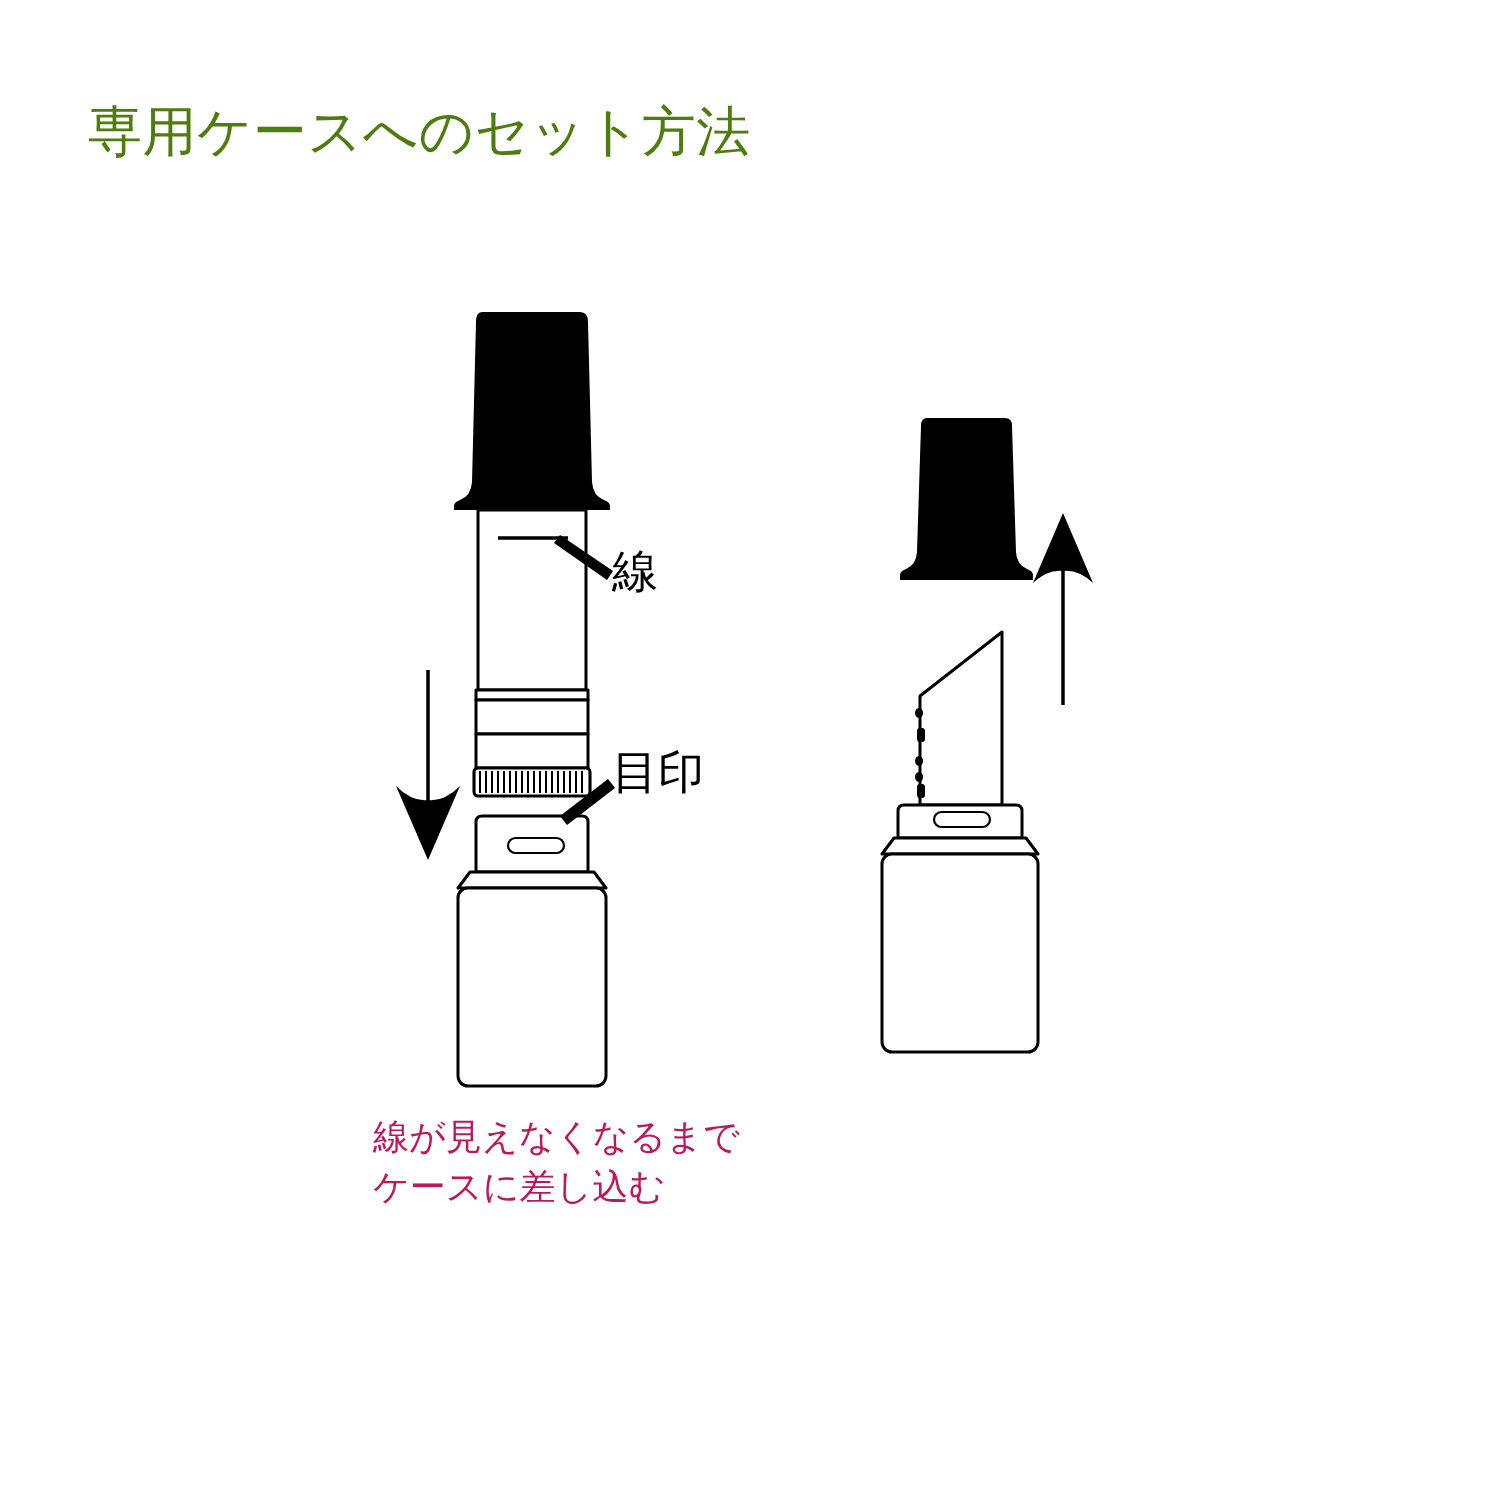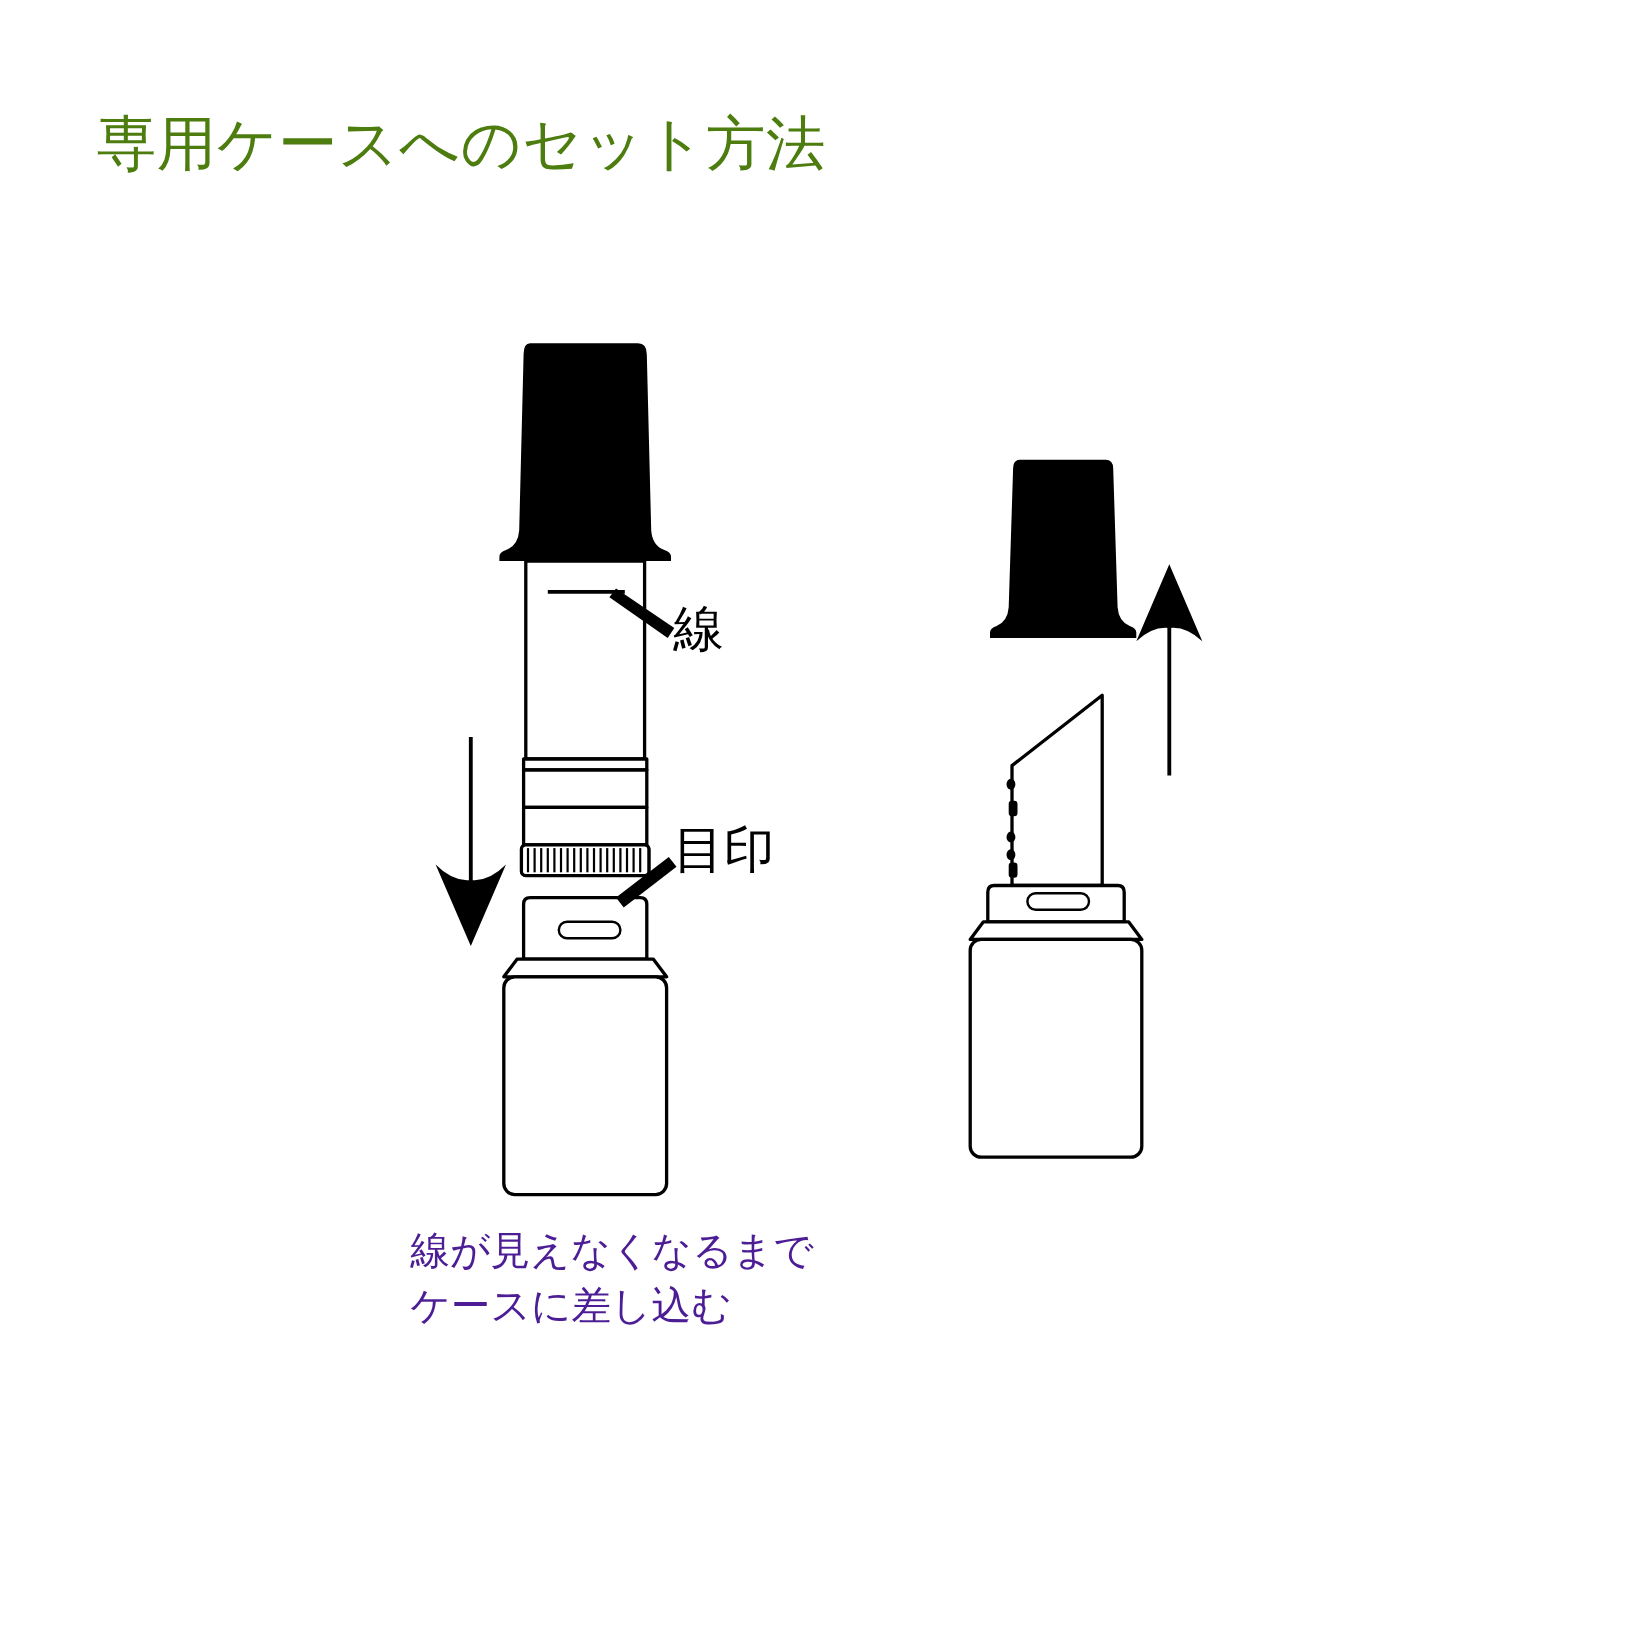--- a/index.html
+++ b/index.html
@@ -39,21 +39,21 @@
     position: absolute;
     left: 0;
     top: 0;
     overflow: visible;
   }
 
   .caption {
     position: absolute;
     font-size: 36px;
     line-height: 1.38;
-    color: #4c1d95;
+    color: #be185d;
     white-space: pre-line;
   }
   #caption-left  { left: 373px; top: 1112px; }
   #caption-right { left: 820px; top: 1112px; }
 
   .annot {
     position: absolute;
     font-size: 46px;
     line-height: 1;
     color: #000000;

